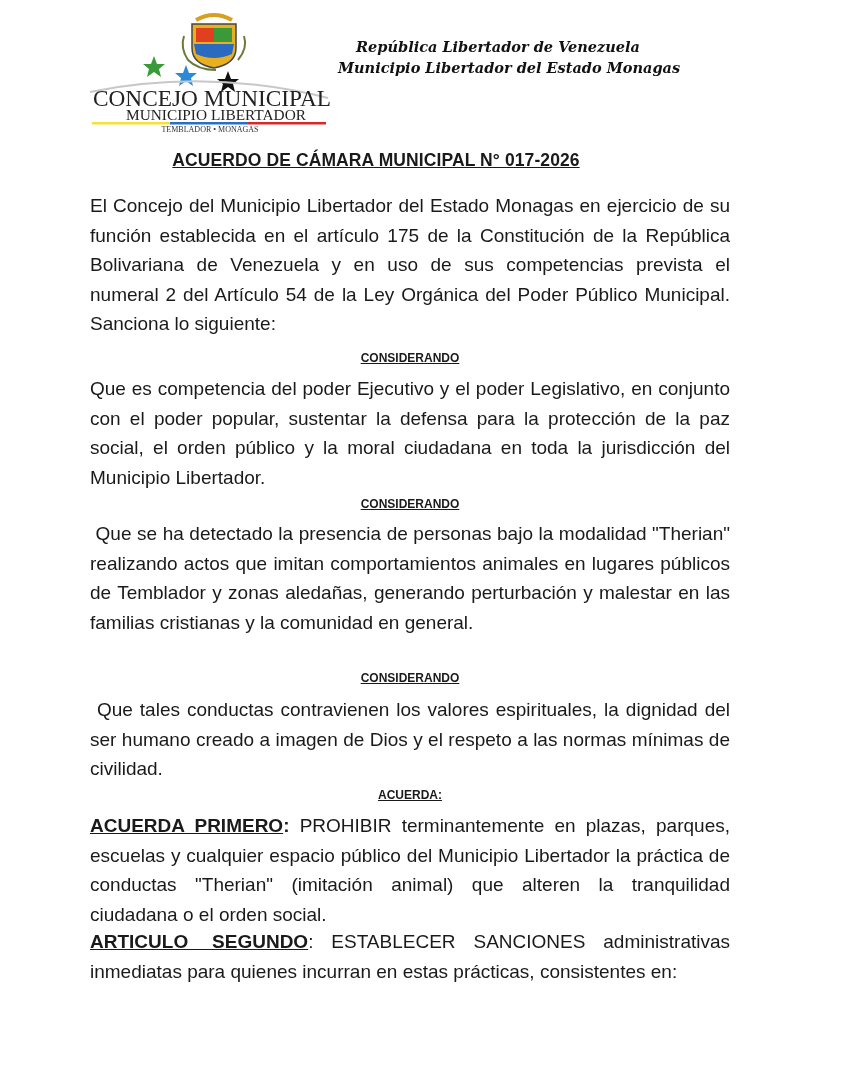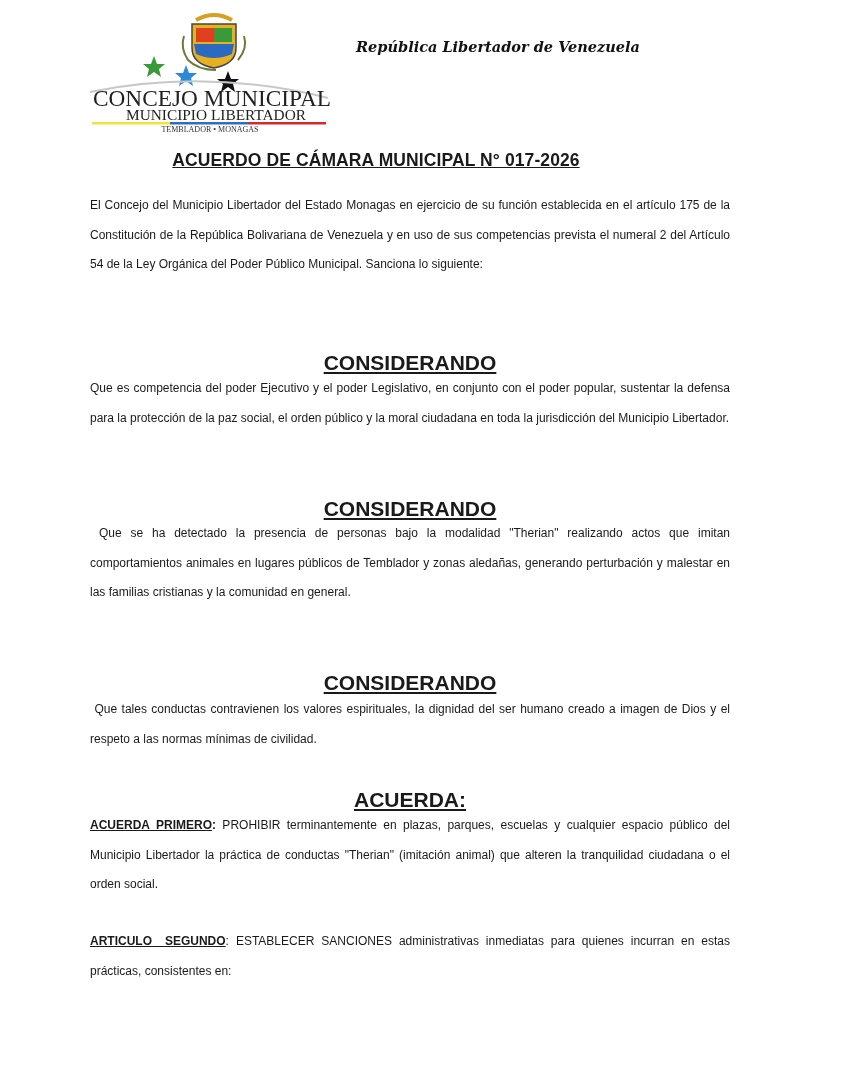--- a/index.html
+++ b/index.html
@@ -5,24 +5,24 @@
   html, body { margin:0; padding:0; background:#ffffff; }
   body { width:857px; height:1080px; position:relative; overflow:hidden; color:#1a1a1a;
          font-family:"Liberation Sans", sans-serif; }
   .logo { position:absolute; left:88px; top:8px; width:248px; height:126px; }
   .letterhead { position:absolute; left:338px; top:36px; width:320px; text-align:center;
          font-family:"DejaVu Serif", serif; font-style:italic; font-weight:bold; font-size:14.5px;
          line-height:21px; color:#111; }
   .letterhead div { white-space:nowrap; }
   .title { position:absolute; left:0; width:752px; top:150px; text-align:center; font-weight:bold;
          font-size:17.5px; text-decoration:underline; letter-spacing:0.1px; }
-  .para { position:absolute; left:90px; width:640px; font-size:12px; line-height:29.5px;
+  .para { position:absolute; left:90px; width:640px; font-size:19px; line-height:29.5px;
          text-align:justify; text-align-last:left; }
   .heading { position:absolute; left:0; width:820px; text-align:center; font-weight:bold;
-         font-size:21px; text-decoration:underline; }
+         font-size:12px; text-decoration:underline; }
   .art-label { font-weight:bold; text-decoration:underline; }
 </style>
 </head>
 <body>
 
 <div class="logo">
   <svg width="248" height="126" viewBox="0 0 248 126">
 
     <g>
       <path d="M100 52 Q92 40 96 28 M100 52 Q110 62 128 62 M150 52 Q160 40 156 28" stroke="#6a7a3a" stroke-width="2" fill="none"></path>
@@ -42,20 +42,21 @@
     <text x="128" y="112" text-anchor="middle" font-family="Liberation Serif, serif" font-size="14" fill="#222" textLength="180" lengthAdjust="spacingAndGlyphs">MUNICIPIO LIBERTADOR</text>
     <rect x="4" y="114" width="78" height="2.5" fill="#f2e23a"></rect>
     <rect x="82" y="114" width="78" height="2.5" fill="#2a6fc4"></rect>
     <rect x="160" y="114" width="78" height="2.5" fill="#d42a2a"></rect>
     <text x="122" y="124" text-anchor="middle" font-family="Liberation Serif, serif" font-size="8" fill="#333">TEMBLADOR  •  MONAGAS</text>
   </svg>
 </div>
 
 <div class="letterhead">
   <div>República Libertador de Venezuela</div>
+  <div>Municipio Libertador del Estado Monagas</div>
 </div>
 
 <div class="title">ACUERDO DE CÁMARA MUNICIPAL N° 017-2026</div>
 
 <div class="para" style="top:191px;">El Concejo del Municipio Libertador del Estado Monagas en ejercicio de su función establecida en el artículo 175 de la Constitución de la República Bolivariana de Venezuela y en uso de sus competencias prevista el numeral 2 del Artículo 54 de la Ley Orgánica del Poder Público Municipal. Sanciona lo siguiente:</div>
 
 <div class="heading" style="top:351px;">CONSIDERANDO</div>
 <div class="para" style="top:374px;">Que es competencia del poder Ejecutivo y el poder Legislativo, en conjunto con el poder popular, sustentar la defensa para la protección de la paz social, el orden público y la moral ciudadana en toda la jurisdicción del Municipio Libertador.</div>
 
 <div class="heading" style="top:497px;">CONSIDERANDO</div>

